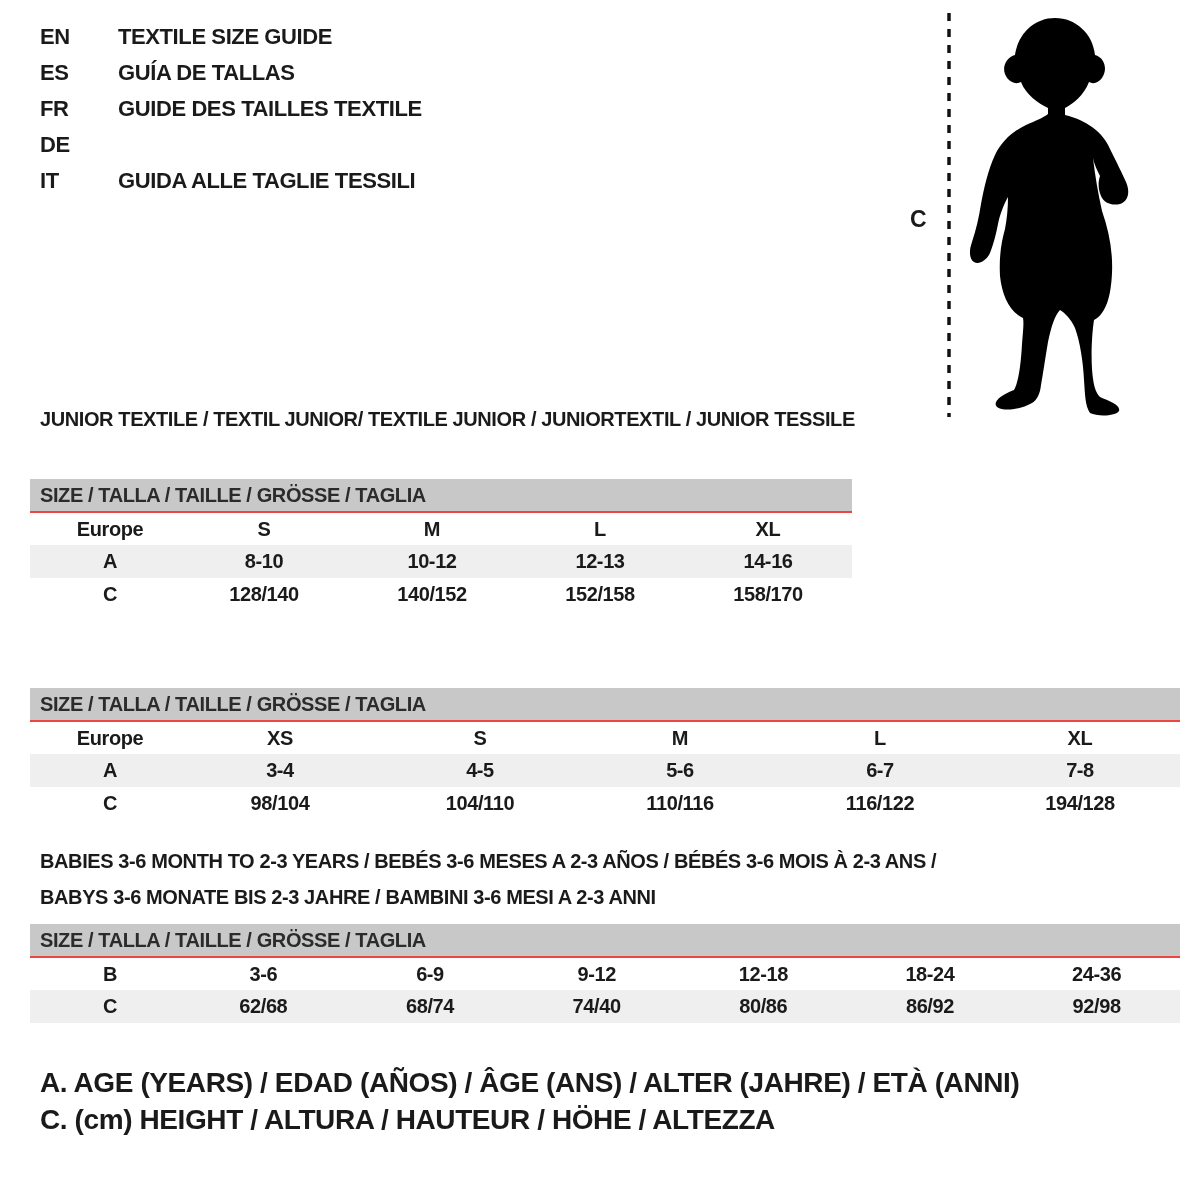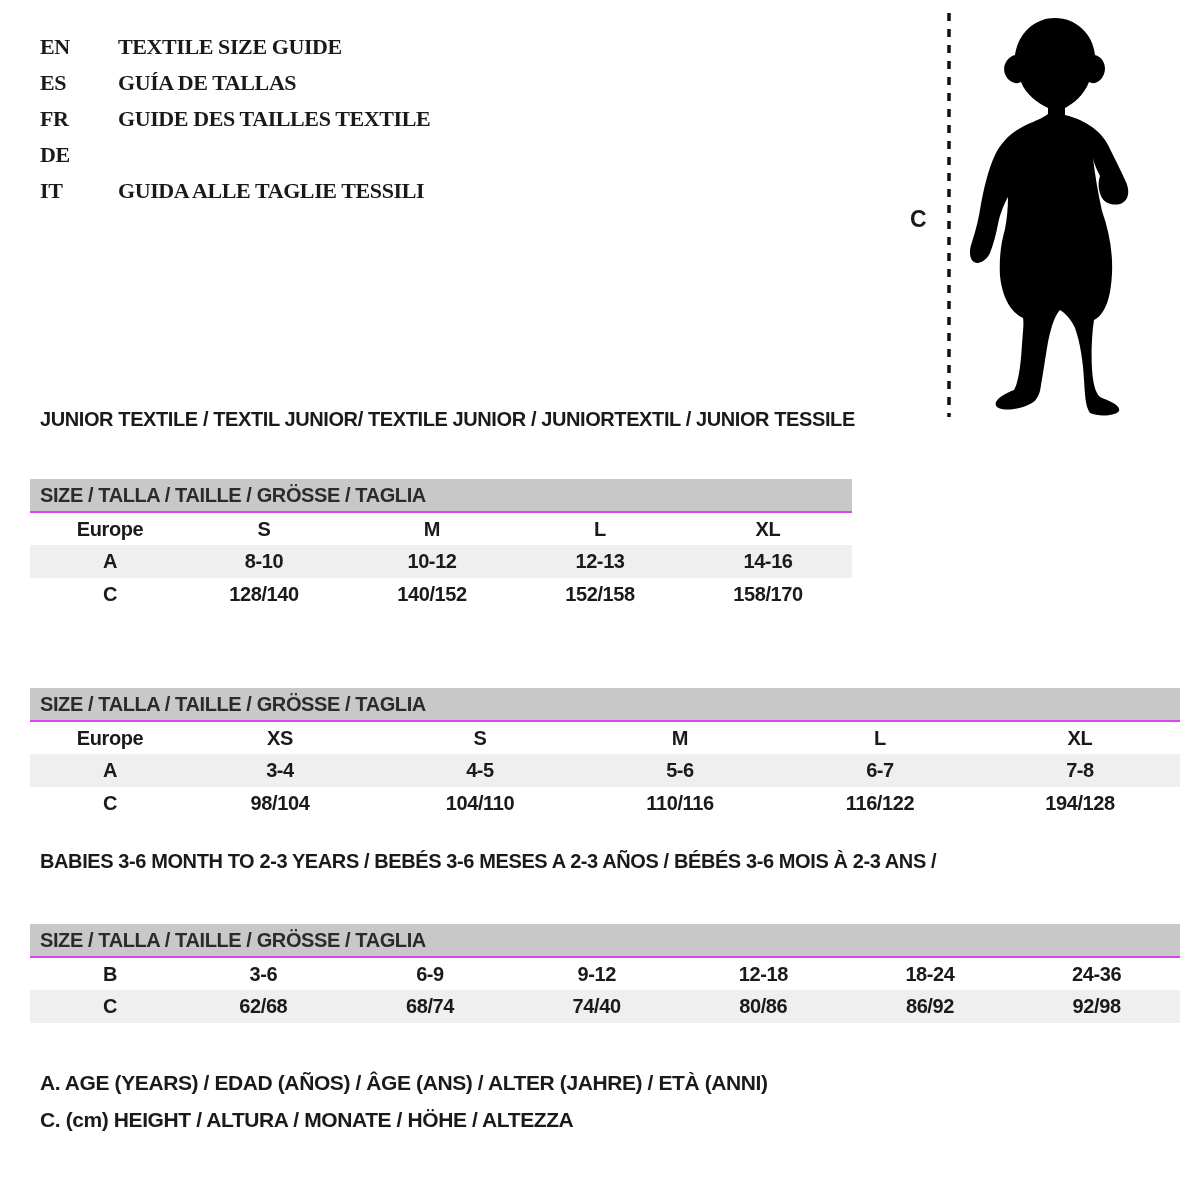--- a/index.html
+++ b/index.html
@@ -6,47 +6,47 @@
   html,body { background:#fff; }
   body {
     width:1200px; height:1200px; position:relative;
     font-family:"Liberation Sans", sans-serif;
     color:#1a1a1a; overflow:hidden;
   }
   .canvas { position:absolute; left:0; top:0; width:1200px; height:1200px; background:#ffffff; }
 
   
   .lang-block { position:absolute; left:40px; top:24px; }
-  .lang-row { display:flex; height:36px; align-items:flex-end;
-              font-size:22px; font-weight:700; letter-spacing:-0.4px; white-space:nowrap;font-family:Liberation Serif, serif; }
+  .lang-row { display:flex; height:36px; align-items:flex-start;
+              font-size:22px; font-weight:700; letter-spacing:-0.4px; white-space:nowrap; }
   .lang-code { width:78px; flex:0 0 78px; }
 
   
   .figure-label { position:absolute; left:910px; top:206px; font-size:23px; font-weight:700; }
   .measure-line { position:absolute; left:942px; top:13px; width:14px; height:404px; }
   .baby { position:absolute; left:960px; top:12px; width:205px; height:408px; }
 
   
   .sec-title { position:absolute; left:40px; font-size:20px; font-weight:700;
                letter-spacing:-0.4px; white-space:nowrap; }
   .sub { font-size:0.62em; vertical-align:sub; }
 
   
   .size-table { position:absolute; border-collapse:collapse; table-layout:fixed;
                 font-size:20px; letter-spacing:-0.4px; }
   .size-table td { height:33px; text-align:center; vertical-align:middle;
                    font-weight:700; overflow:hidden; white-space:nowrap; }
   .size-table td.lbl { text-align:center; padding-left:10px; }
-  .band td { background:#c8c8c8; border-bottom:2px solid #d946ef;
+  .band td { background:#c8c8c8; border-bottom:2px solid #ef4444;
              text-align:left; padding-left:10px; color:#2b2b2b; }
   tr.shaded td { background:#efefef; }
 
   
   .legend { position:absolute; left:40px; top:1064px; }
-  .legend-line { font-size:21px; font-weight:700; letter-spacing:-0.4px;
+  .legend-line { font-size:28px; font-weight:700; letter-spacing:-0.4px;
                  line-height:37px; white-space:nowrap; }
 </style>
 </head>
 <body>
 
 <div class="canvas">
 
   <div class="lang-block">
     <div class="lang-row">
       <span class="lang-code">EN</span>
@@ -192,20 +192,21 @@
         <td>98/104</td>
         <td>104/110</td>
         <td>110/116</td>
         <td>116/122</td>
         <td>194/128</td>
       </tr>
     </tbody>
   </table>
 
   <div class="sec-title" style="top:850px;text-align:right;">BABIES 3-6 MONTH TO 2-3 YEARS / BEBÉS 3-6 MESES A 2-3 AÑOS / BÉBÉS 3-6 MOIS À 2-3 ANS /</div>
+  <div class="sec-title" style="top:886px;">BABYS 3-6 MONATE BIS 2-3 JAHRE / BAMBINI 3-6 MESI A 2-3 ANNI</div>
   <table class="size-table" style="left:30px; top:924px; width:1150px;">
     <colgroup>
         <col style="width:150px">
         <col>
         <col>
         <col>
         <col>
         <col>
         <col>
       </colgroup>
@@ -229,16 +230,16 @@
         <td>74/40</td>
         <td>80/86</td>
         <td>86/92</td>
         <td>92/98</td>
       </tr>
     </tbody>
   </table>
 
   <div class="legend">
     <div class="legend-line">A. AGE (YEARS) / EDAD (AÑOS) / ÂGE (ANS) / ALTER (JAHRE) / ETÀ (ANNI)</div>
-    <div class="legend-line">C. (cm) HEIGHT / ALTURA / MONATE / HÖHE / ALTEZZA</div>
+    <div class="legend-line">C. (cm) HEIGHT / ALTURA / HAUTEUR / HÖHE / ALTEZZA</div>
   </div>
 
 </div>
 
 </body></html>

